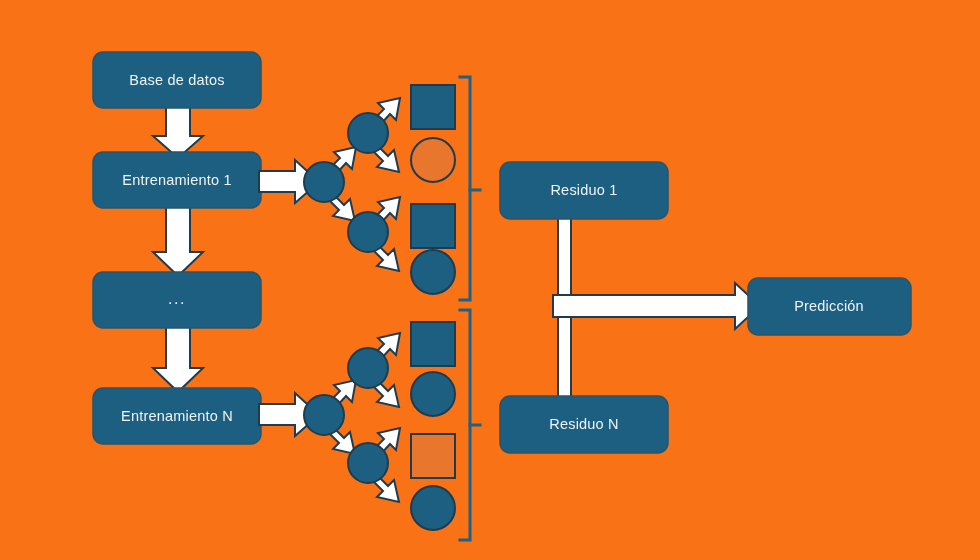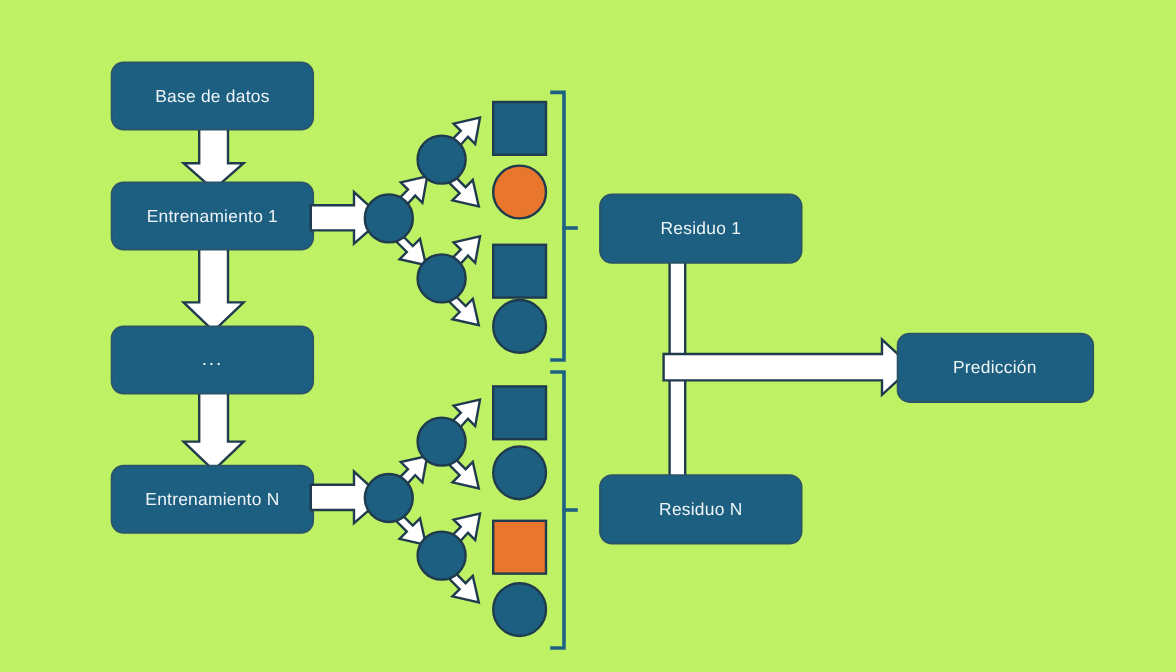--- a/index.html
+++ b/index.html
@@ -4,21 +4,21 @@
 <style>
   html, body {
     margin: 0;
     padding: 0;
     background: #ffffff;
   }
   #canvas {
     position: relative;
     width: 980px;
     height: 560px;
-    background: #bef264;
+    background: #f97316;
     font-family: "Liberation Sans", sans-serif;
     overflow: hidden;
   }
   svg#diagram {
     position: absolute;
     left: 0;
     top: 0;
     width: 980px;
     height: 560px;
   }

